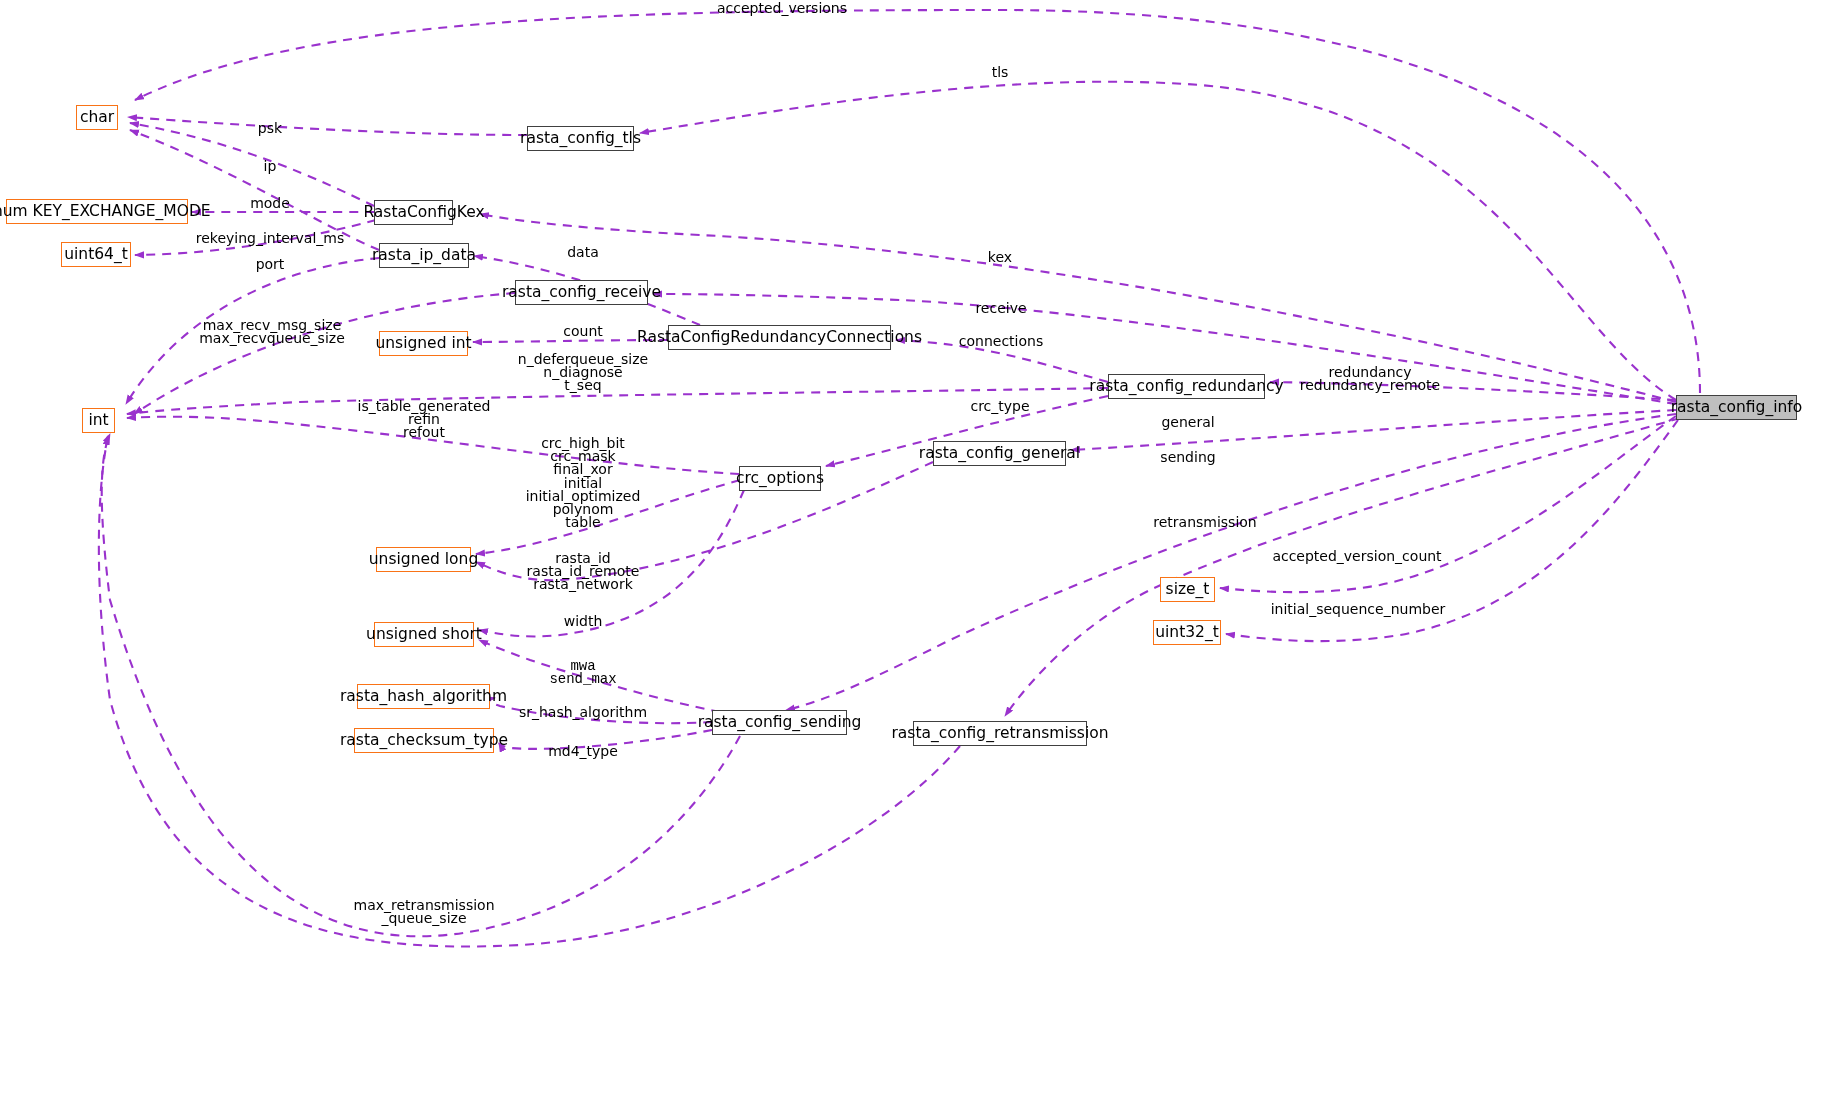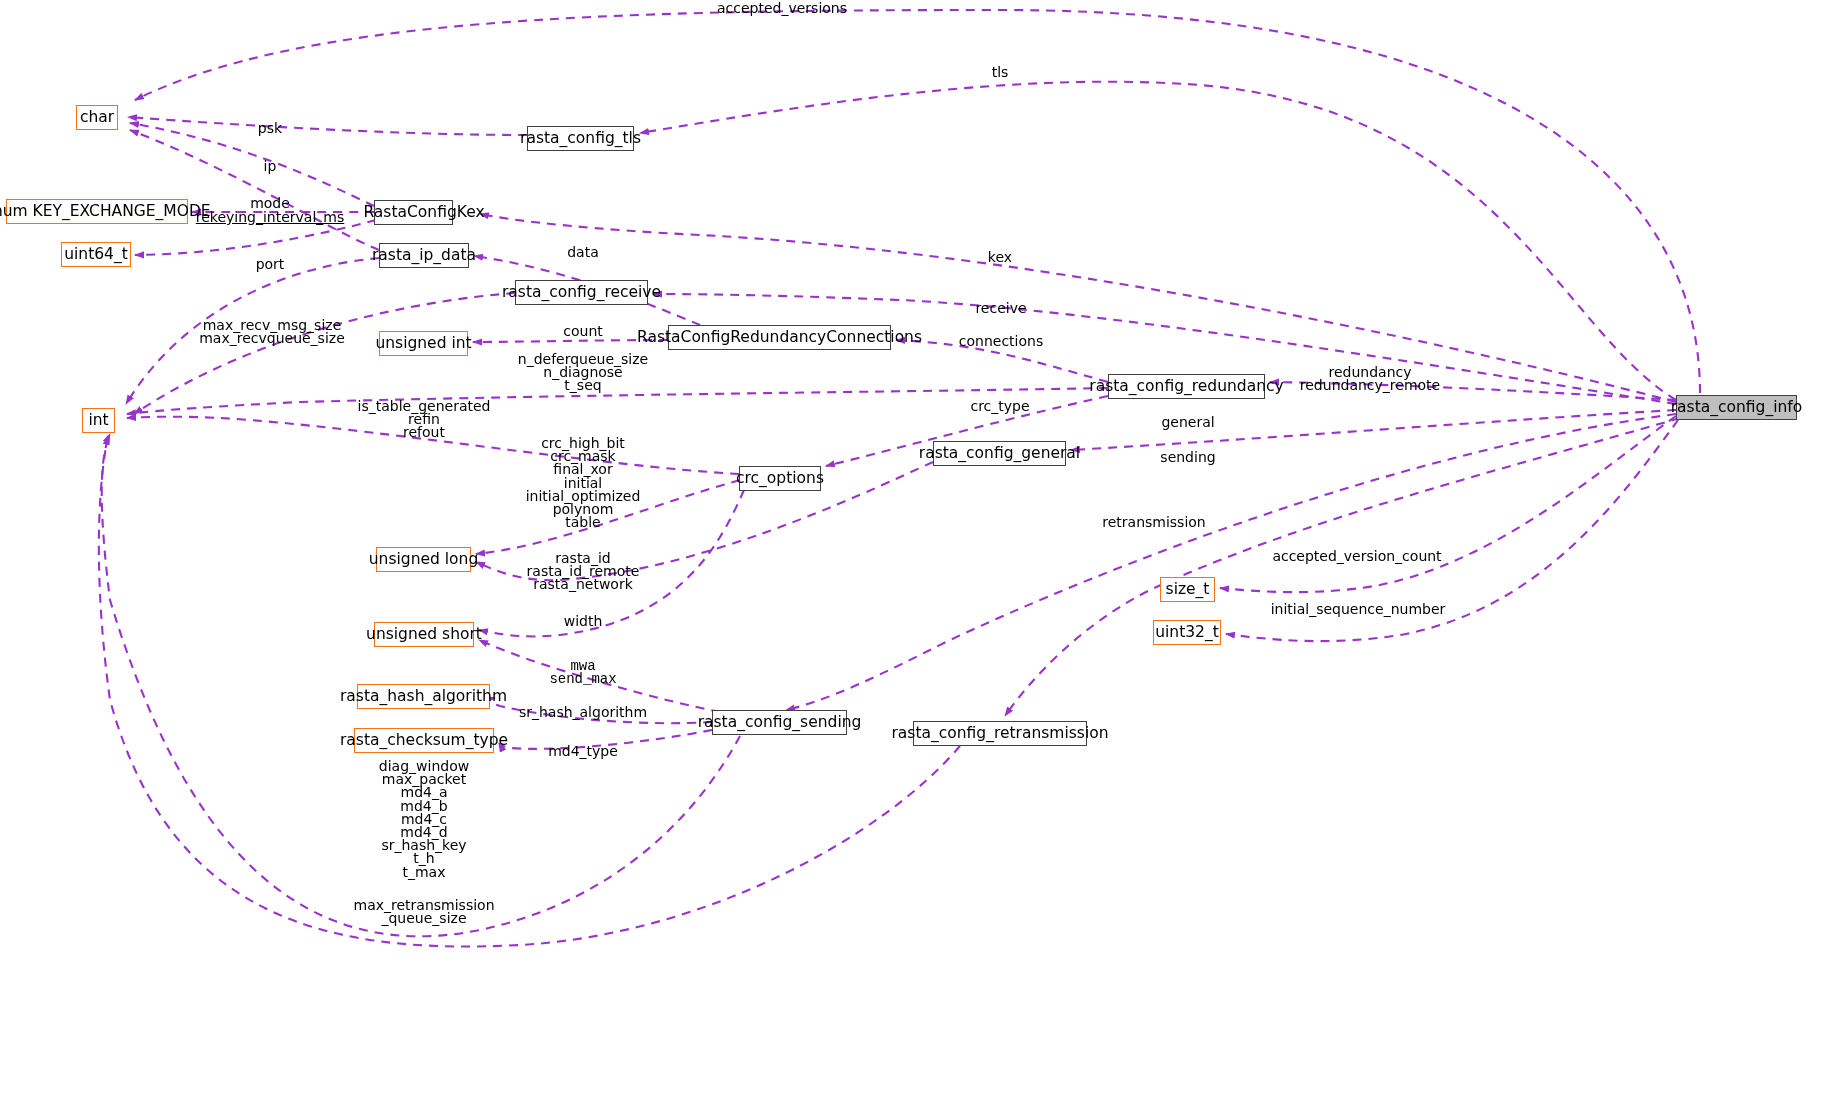--- a/index.html
+++ b/index.html
@@ -151,21 +151,21 @@
   <div class="node type" style="left:357px;top:684px;width:133px;">rasta_hash_algorithm</div>
   <div class="node struct" style="left:712px;top:710px;width:135px;">rasta_config_sending</div>
   <div class="node type" style="left:354px;top:728px;width:140px;">rasta_checksum_type</div>
   <div class="node struct" style="left:913px;top:721px;width:174px;">rasta_config_retransmission</div>
 
   <div class="edge-label" style="left:782px;top:2px;">accepted_versions</div>
   <div class="edge-label" style="left:1000px;top:66px;">tls</div>
   <div class="edge-label" style="left:270px;top:122px;">psk</div>
   <div class="edge-label" style="left:270px;top:160px;">ip</div>
   <div class="edge-label" style="left:270px;top:197px;">mode</div>
-  <div class="edge-label" style="left:270px;top:211px;text-decoration:underline;">rekeying_interval_ms</div>
+  <div class="edge-label" style="left:270px;top:232px;">rekeying_interval_ms</div>
   <div class="edge-label" style="left:270px;top:258px;">port</div>
   <div class="edge-label" style="left:1000px;top:251px;">kex</div>
   <div class="edge-label multi" style="left:272px;top:319px;">max_recv_msg_size
 max_recvqueue_size</div>
   <div class="edge-label" style="left:583px;top:246px;">data</div>
   <div class="edge-label" style="left:1001px;top:302px;">receive</div>
   <div class="edge-label" style="left:583px;top:325px;">count</div>
   <div class="edge-label" style="left:1001px;top:335px;">connections</div>
   <div class="edge-label multi" style="left:583px;top:353px;">n_deferqueue_size
 n_diagnose
@@ -178,36 +178,27 @@
 refout</div>
   <div class="edge-label" style="left:1188px;top:416px;">general</div>
   <div class="edge-label multi" style="left:583px;top:437px;">crc_high_bit
 crc_mask
 final_xor
 initial
 initial_optimized
 polynom
 table</div>
   <div class="edge-label" style="left:1188px;top:451px;">sending</div>
-  <div class="edge-label" style="left:1154px;top:516px;text-align:center;">retransmission</div>
+  <div class="edge-label" style="left:1205px;top:516px;text-align:center;">retransmission</div>
   <div class="edge-label multi" style="left:583px;top:552px;">rasta_id
 rasta_id_remote
 rasta_network</div>
   <div class="edge-label" style="left:1357px;top:550px;">accepted_version_count</div>
   <div class="edge-label" style="left:583px;top:615px;">width</div>
   <div class="edge-label" style="left:1358px;top:603px;">initial_sequence_number</div>
   <div class="edge-label multi" style="left:583px;top:660px;font-family:Liberation Mono, monospace;">mwa
 send_max</div>
   <div class="edge-label" style="left:583px;top:706px;">sr_hash_algorithm</div>
   <div class="edge-label" style="left:583px;top:745px;">md4_type</div>
-  <div class="edge-label multi" style="left:424px;top:760px;">diag_window
-max_packet
-md4_a
-md4_b
-md4_c
-md4_d
-sr_hash_key
-t_h
-t_max</div>
   <div class="edge-label multi" style="left:424px;top:899px;">max_retransmission
 _queue_size</div>
 
 </div>
 
 </body></html>

